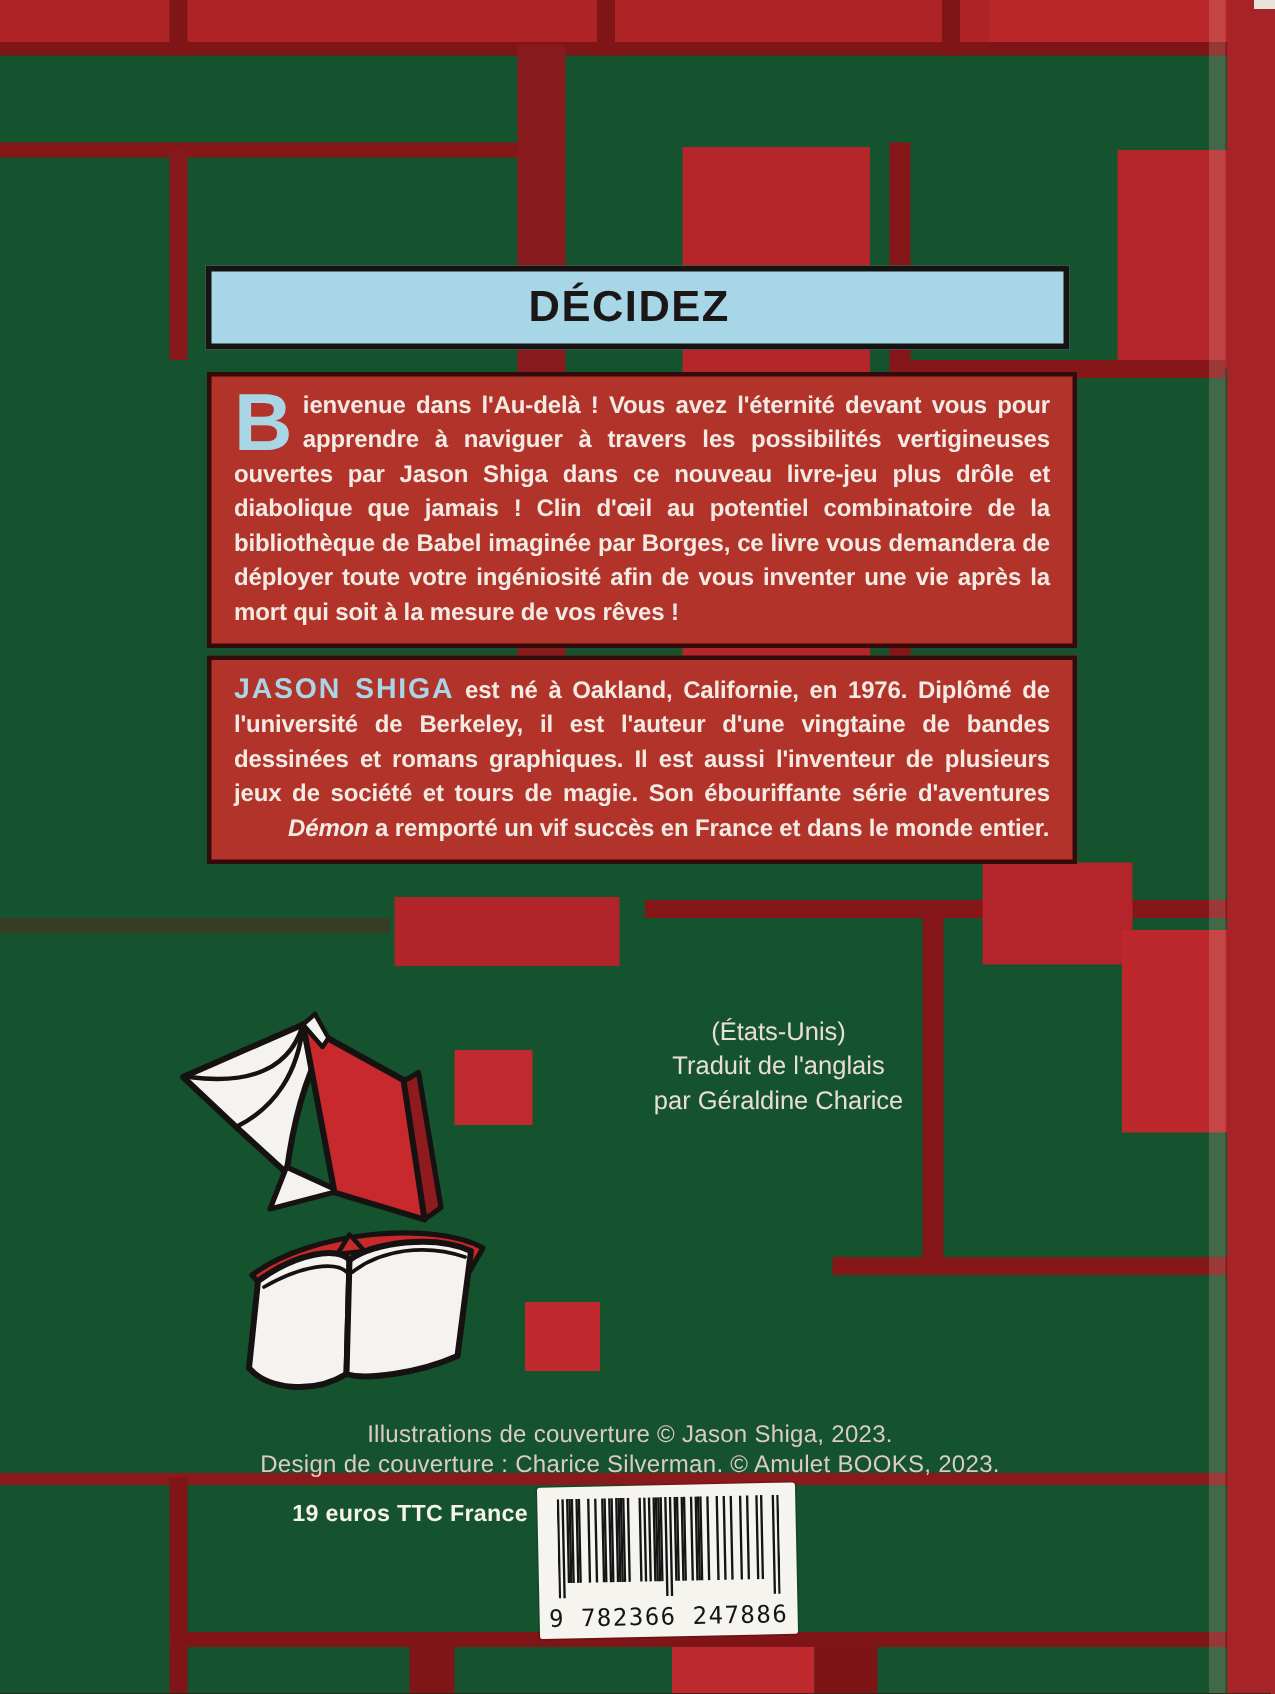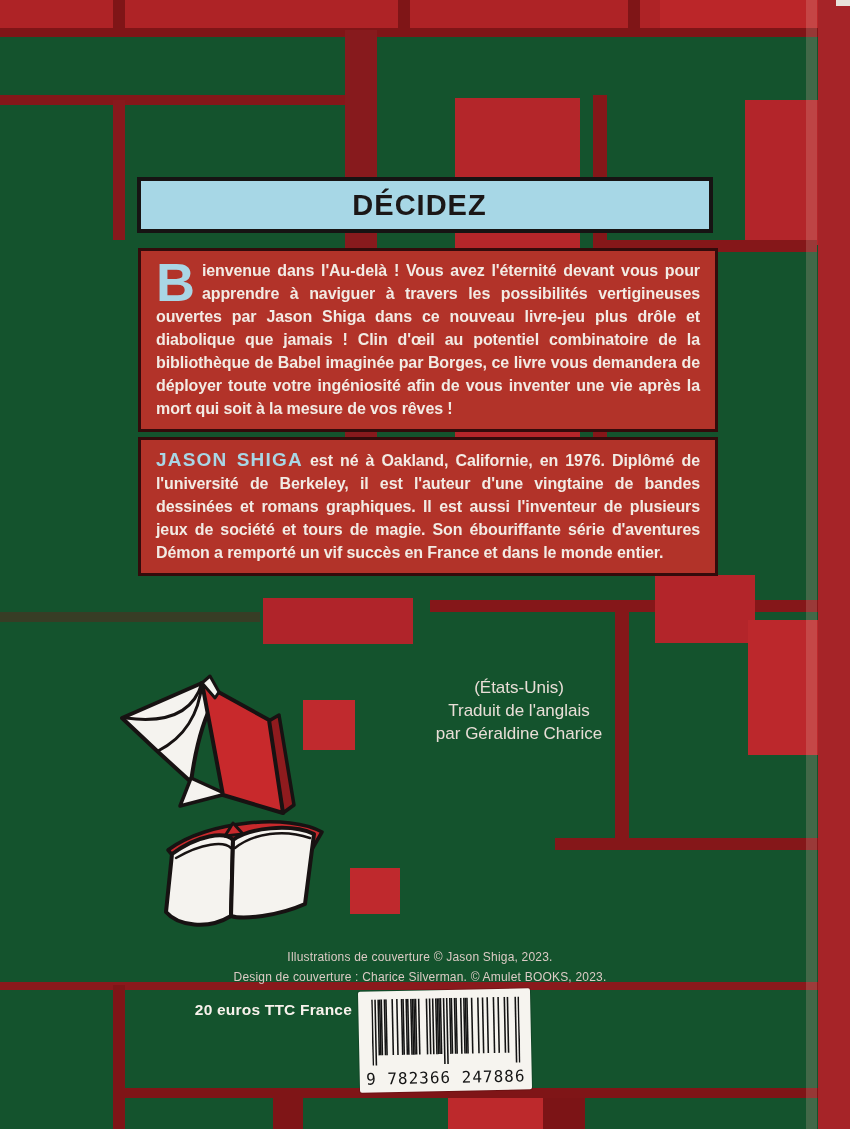--- a/index.html
+++ b/index.html
@@ -26,32 +26,32 @@
     text-align:justify;padding:8px 15px 9px 15px;
     letter-spacing:-.1px;
   }
   .box-intro{top:248px;min-height:176px;}
   .box-author{top:437px;min-height:133px;}
   .dropcap{
     float:left;color:#a9d6e5;font-size:54px;line-height:42px;
     font-weight:700;margin:2px 7px 0 0;
   }
   .lead{color:#a9d6e5;font-size:19px;letter-spacing:1.2px;font-weight:700;}
-  .it{}
+  .it{font-style:italic;margin-left:36px;}
   
   .translation{
     position:absolute;left:409px;top:676px;width:220px;
     text-align:center;color:#e9ded7;font-size:17px;line-height:23px;
   }
   
   .books{position:absolute;left:112px;top:652px;width:232px;height:292px;}
   
   .credits{
     position:absolute;left:95px;top:947px;width:650px;text-align:center;
-    color:#dccbc5;font-size:12px;line-height:20px;letter-spacing:.2px;
+    color:#dccbc5;font-size:16px;line-height:20px;letter-spacing:.2px;
   }
   
   .imprint{
     position:absolute;left:110px;top:1001px;width:242px;text-align:right;
     color:#ece3dc;font-size:15.5px;line-height:18.5px;letter-spacing:.2px;
   }
   .imprint .bold{font-weight:700;color:#f8f2ec;}
   
   .barcode{
     position:absolute;left:359px;top:990px;width:172px;height:101px;
@@ -145,21 +145,21 @@
       <path d="M113,184 L121,171 L131,182 Z" fill="#c8292c" stroke-width="3"></path>
     </g>
   </svg>
 
   <div class="credits">
     <div>Illustrations de couverture © Jason Shiga, 2023.</div>
     <div>Design de couverture : Charice Silverman. © Amulet BOOKS, 2023.</div>
   </div>
 
   <div class="imprint">
-    <div class="bold">20 euros TTC France</div>
+    <div class="bold">19 euros TTC France</div>
   </div>
 
   <div class="barcode">
     <div class="barcode-bars" id="barcode-bars"><svg width="148" height="70" viewBox="0 0 148 70" xmlns="http://www.w3.org/2000/svg">
           <rect x="0.00" y="0" width="1.56" height="66" fill="#141414"></rect>
           <rect x="3.12" y="0" width="1.56" height="66" fill="#141414"></rect>
           <rect x="6.23" y="0" width="1.56" height="56" fill="#141414"></rect>
           <rect x="7.79" y="0" width="1.56" height="56" fill="#141414"></rect>
           <rect x="9.35" y="0" width="1.56" height="56" fill="#141414"></rect>
           <rect x="12.46" y="0" width="1.56" height="56" fill="#141414"></rect>

